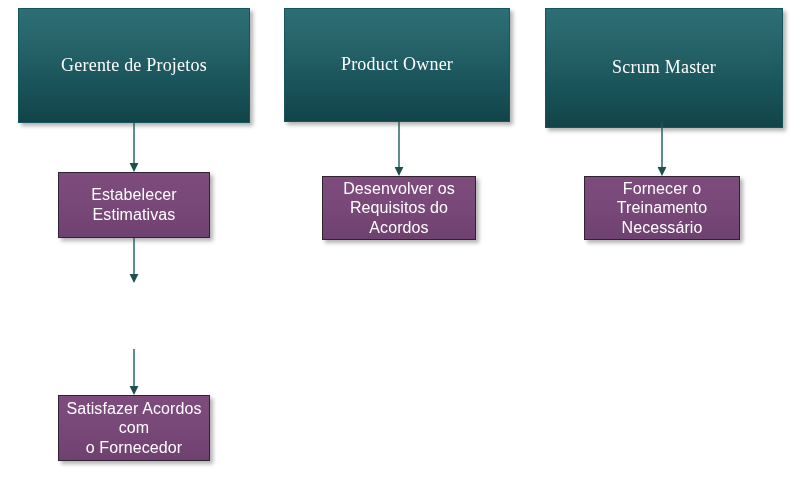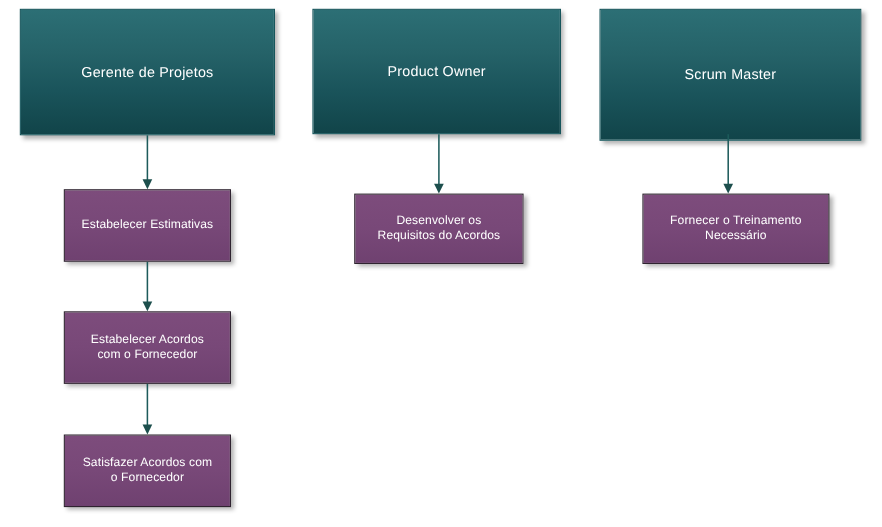--- a/index.html
+++ b/index.html
@@ -34,27 +34,28 @@
   .node .node-label {
     display: block;
     width: 100%;
     padding: 0 6px;
     box-sizing: border-box;
     white-space: pre-line;
   }
   .node-role {
     background: linear-gradient(to bottom, #2c6f75 0%, #256268 35%, #1a545b 65%, #114449 100%);
     border: 1px solid #16555b;
-    font-size: 13px;
+    font-size: 18px;
     letter-spacing: 0.2px;
+    font-family: Liberation Serif, serif;
   }
   .node-task {
     background: linear-gradient(to bottom, #7d4c7c 0%, #784878 50%, #6f4170 100%);
     border: 1px solid #2f2330;
-    font-size: 11px;
+    font-size: 16px;
     letter-spacing: 0.1px;
     text-align: center;
   }
   .connector {
     position: absolute;
   }
   .connector svg {
     display: block;
     overflow: visible;
   }
@@ -79,24 +80,20 @@
     <span class="node-label">Estabelecer Estimativas</span>
   </div>
 
   <div class="connector" style="left:126px; top:238px; width:16px; height:45px;">
     <svg width="16" height="45" viewBox="0 0 16 45">
       <line x1="8" y1="0" x2="8" y2="38" stroke="#1d5b5b" stroke-width="1.4"></line>
       <polygon points="8,45 3.6,36 12.4,36" fill="#1d4f4d"></polygon>
     </svg>
   </div>
 
-  <div class="node node-task" style="left:58px; top:283px; width:152px; height:66px;">
-    <span class="node-label">Estabelecer Acordos
-com o Fornecedor</span>
-  </div>
 
   <div class="connector" style="left:126px; top:349px; width:16px; height:46px;">
     <svg width="16" height="46" viewBox="0 0 16 46">
       <line x1="8" y1="0" x2="8" y2="39" stroke="#1d5b5b" stroke-width="1.4"></line>
       <polygon points="8,46 3.6,37 12.4,37" fill="#1d4f4d"></polygon>
     </svg>
   </div>
 
   <div class="node node-role" style="left:284px; top:8px; width:226px; height:114px;">
     <span class="node-label">Product Owner</span>
@@ -123,18 +120,18 @@
     <span class="node-label">Scrum Master</span>
   </div>
 
   <div class="connector" style="left:654px; top:122px; width:16px; height:54px;">
     <svg width="16" height="54" viewBox="0 0 16 54">
       <line x1="8" y1="0" x2="8" y2="47" stroke="#1d5b5b" stroke-width="1.4"></line>
       <polygon points="8,54 3.6,45 12.4,45" fill="#1d4f4d"></polygon>
     </svg>
   </div>
 
-  <div class="node node-task" style="left:584px; top:176px; width:170px; height:64px;">
+  <div class="node node-task" style="left:584px; top:176px; width:156px; height:64px;">
     <span class="node-label">Fornecer o Treinamento
 Necessário</span>
   </div>
 
 </div>
 
 </body></html>

